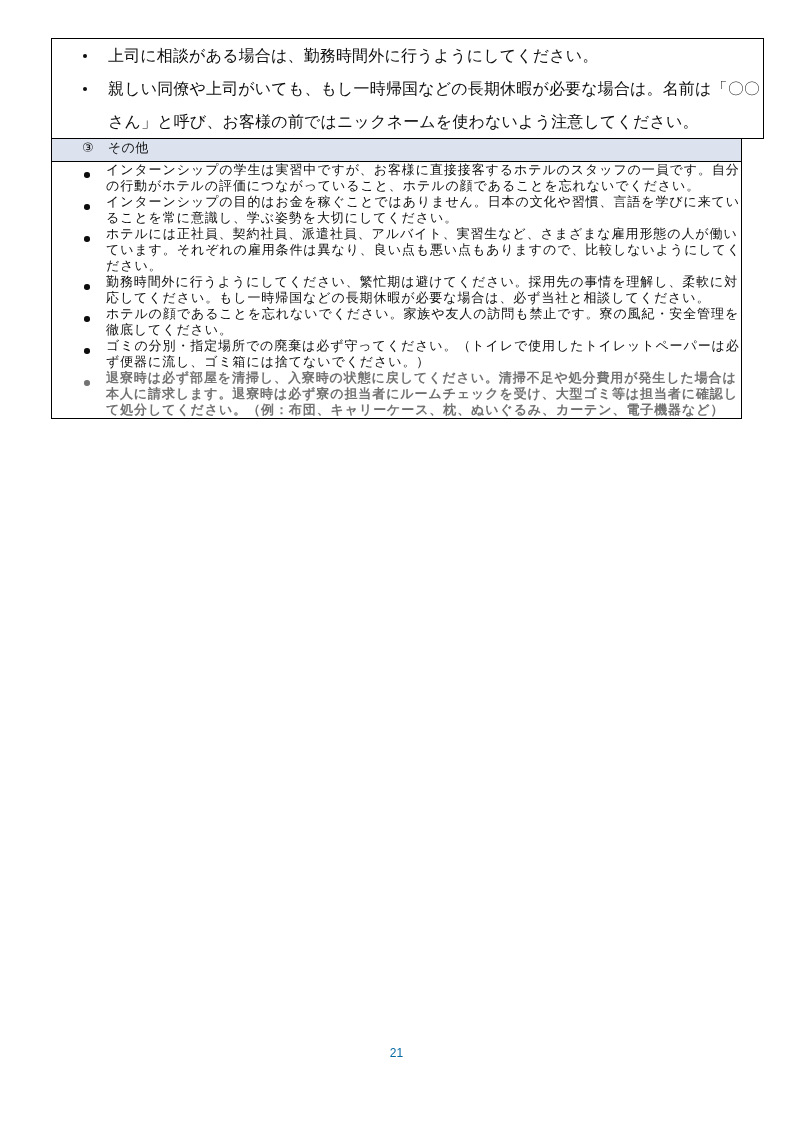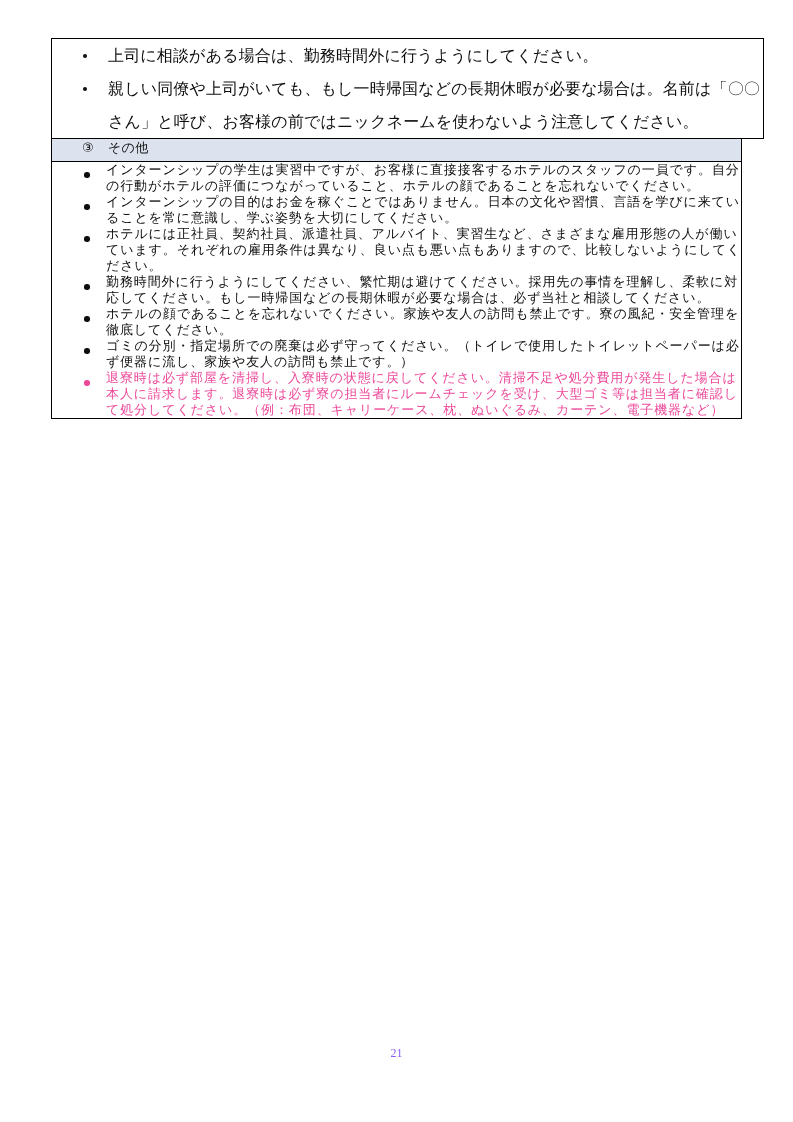--- a/index.html
+++ b/index.html
@@ -118,33 +118,34 @@
     margin-bottom: 0;
   }
   .list-main > li::before {
     width: 5.5px;
     height: 5.5px;
     left: 32px;
     top: 10px;
   }
 
   .list-main > li.alert {
-    color: #ec4899;
+    color: #737373;
+    font-weight: bold;
   }
 
   
   .page-number {
     position: absolute;
     left: 0;
     top: 1046px;
     width: 793px;
     text-align: center;
-    font-family: Liberation Serif, serif;
+    font-family: Liberation Sans, sans-serif;
     font-size: 12px;
-    color: #8b5cf6;
+    color: #0369a1;
   }
 </style>
 </head>
 <body>
 
 <div class="page">
 
   <table class="doc-table">
     <colgroup>
       <col style="width:690px">
@@ -166,21 +167,21 @@
         <td class="spacer-col"></td>
       </tr>
       <tr>
         <td class="cell-body cell-narrow">
           <ul class="bullets list-main">
             <li>インターンシップの学生は実習中ですが、お客様に直接接客するホテルのスタッフの一員です。自分の行動がホテルの評価につながっていること、ホテルの顔であることを忘れないでください。</li>
             <li>インターンシップの目的はお金を稼ぐことではありません。日本の文化や習慣、言語を学びに来ていることを常に意識し、学ぶ姿勢を大切にしてください。</li>
             <li>ホテルには正社員、契約社員、派遣社員、アルバイト、実習生など、さまざまな雇用形態の人が働いています。それぞれの雇用条件は異なり、良い点も悪い点もありますので、比較しないようにしてください。</li>
             <li>勤務時間外に行うようにしてください、繁忙期は避けてください。採用先の事情を理解し、柔軟に対応してください。もし一時帰国などの長期休暇が必要な場合は、必ず当社と相談してください。</li>
             <li>ホテルの顔であることを忘れないでください。家族や友人の訪問も禁止です。寮の風紀・安全管理を徹底してください。</li>
-            <li>ゴミの分別・指定場所での廃棄は必ず守ってください。（トイレで使用したトイレットペーパーは必ず便器に流し、家族や友人の訪問も禁止です。）</li>
+            <li>ゴミの分別・指定場所での廃棄は必ず守ってください。（トイレで使用したトイレットペーパーは必ず便器に流し、ゴミ箱には捨てないでください。）</li>
             <li class="alert">退寮時は必ず部屋を清掃し、入寮時の状態に戻してください。清掃不足や処分費用が発生した場合は本人に請求します。退寮時は必ず寮の担当者にルームチェックを受け、大型ゴミ等は担当者に確認して処分してください。（例：布団、キャリーケース、枕、ぬいぐるみ、カーテン、電子機器など）</li>
           </ul>
         </td>
         <td class="spacer-col"></td>
       </tr>
     </tbody>
   </table>
 
   <div class="page-number">21</div>
 

